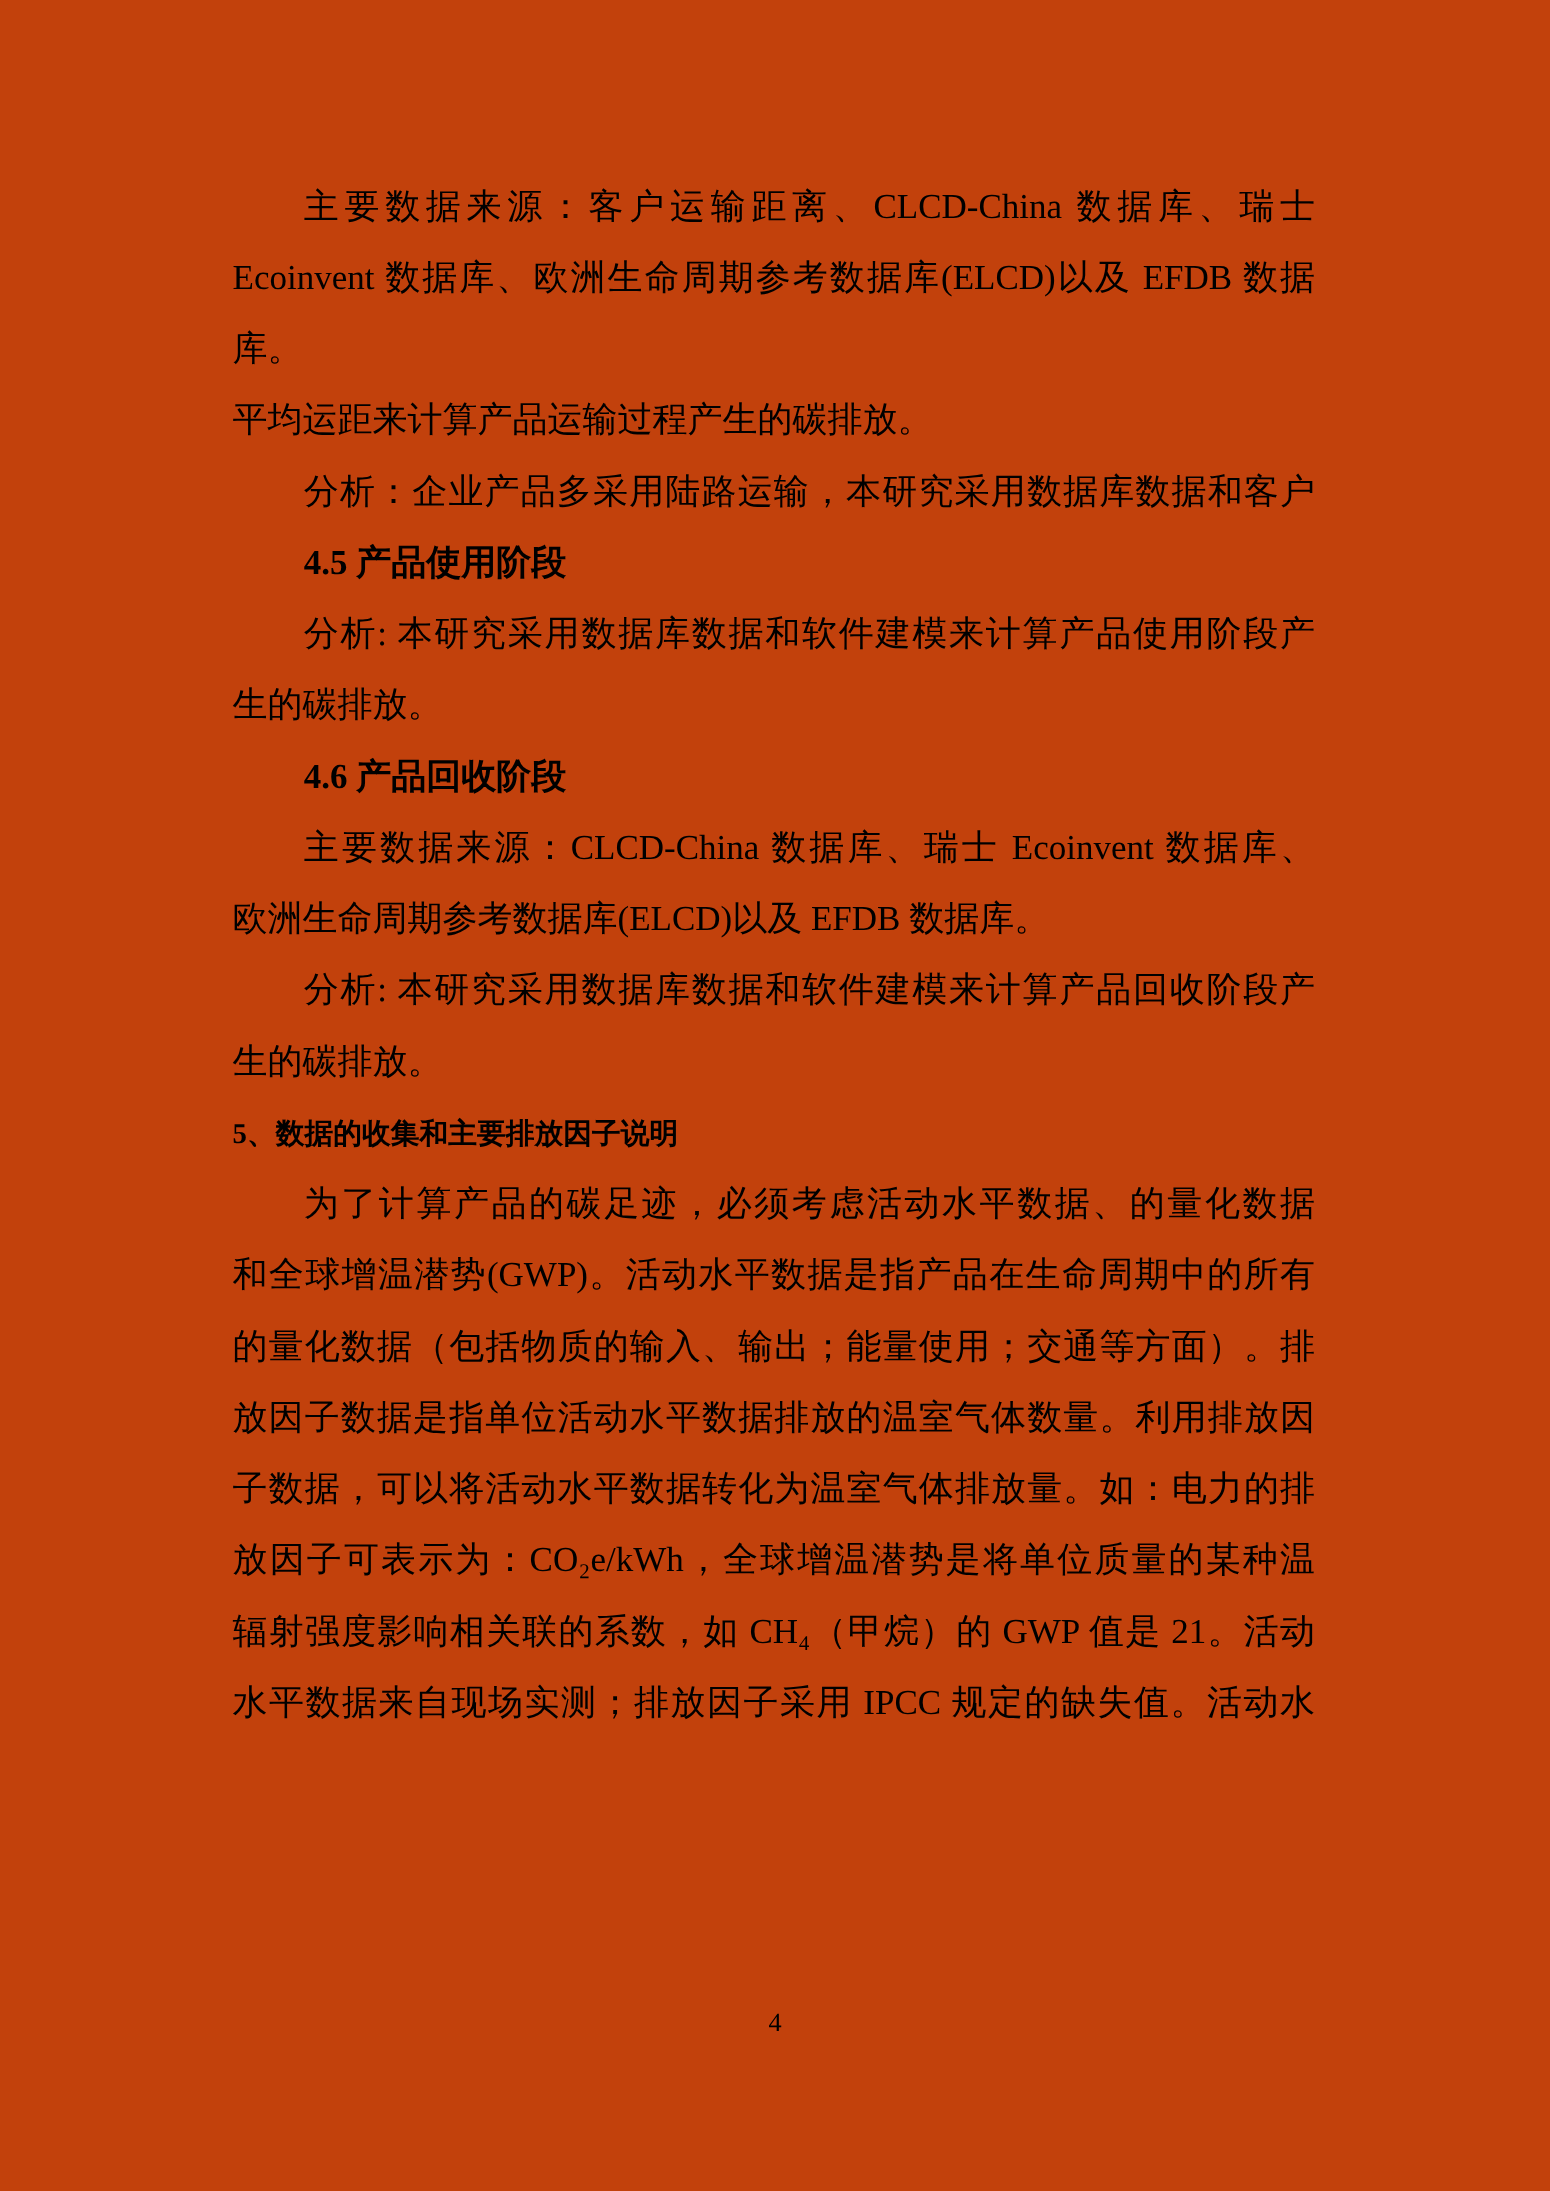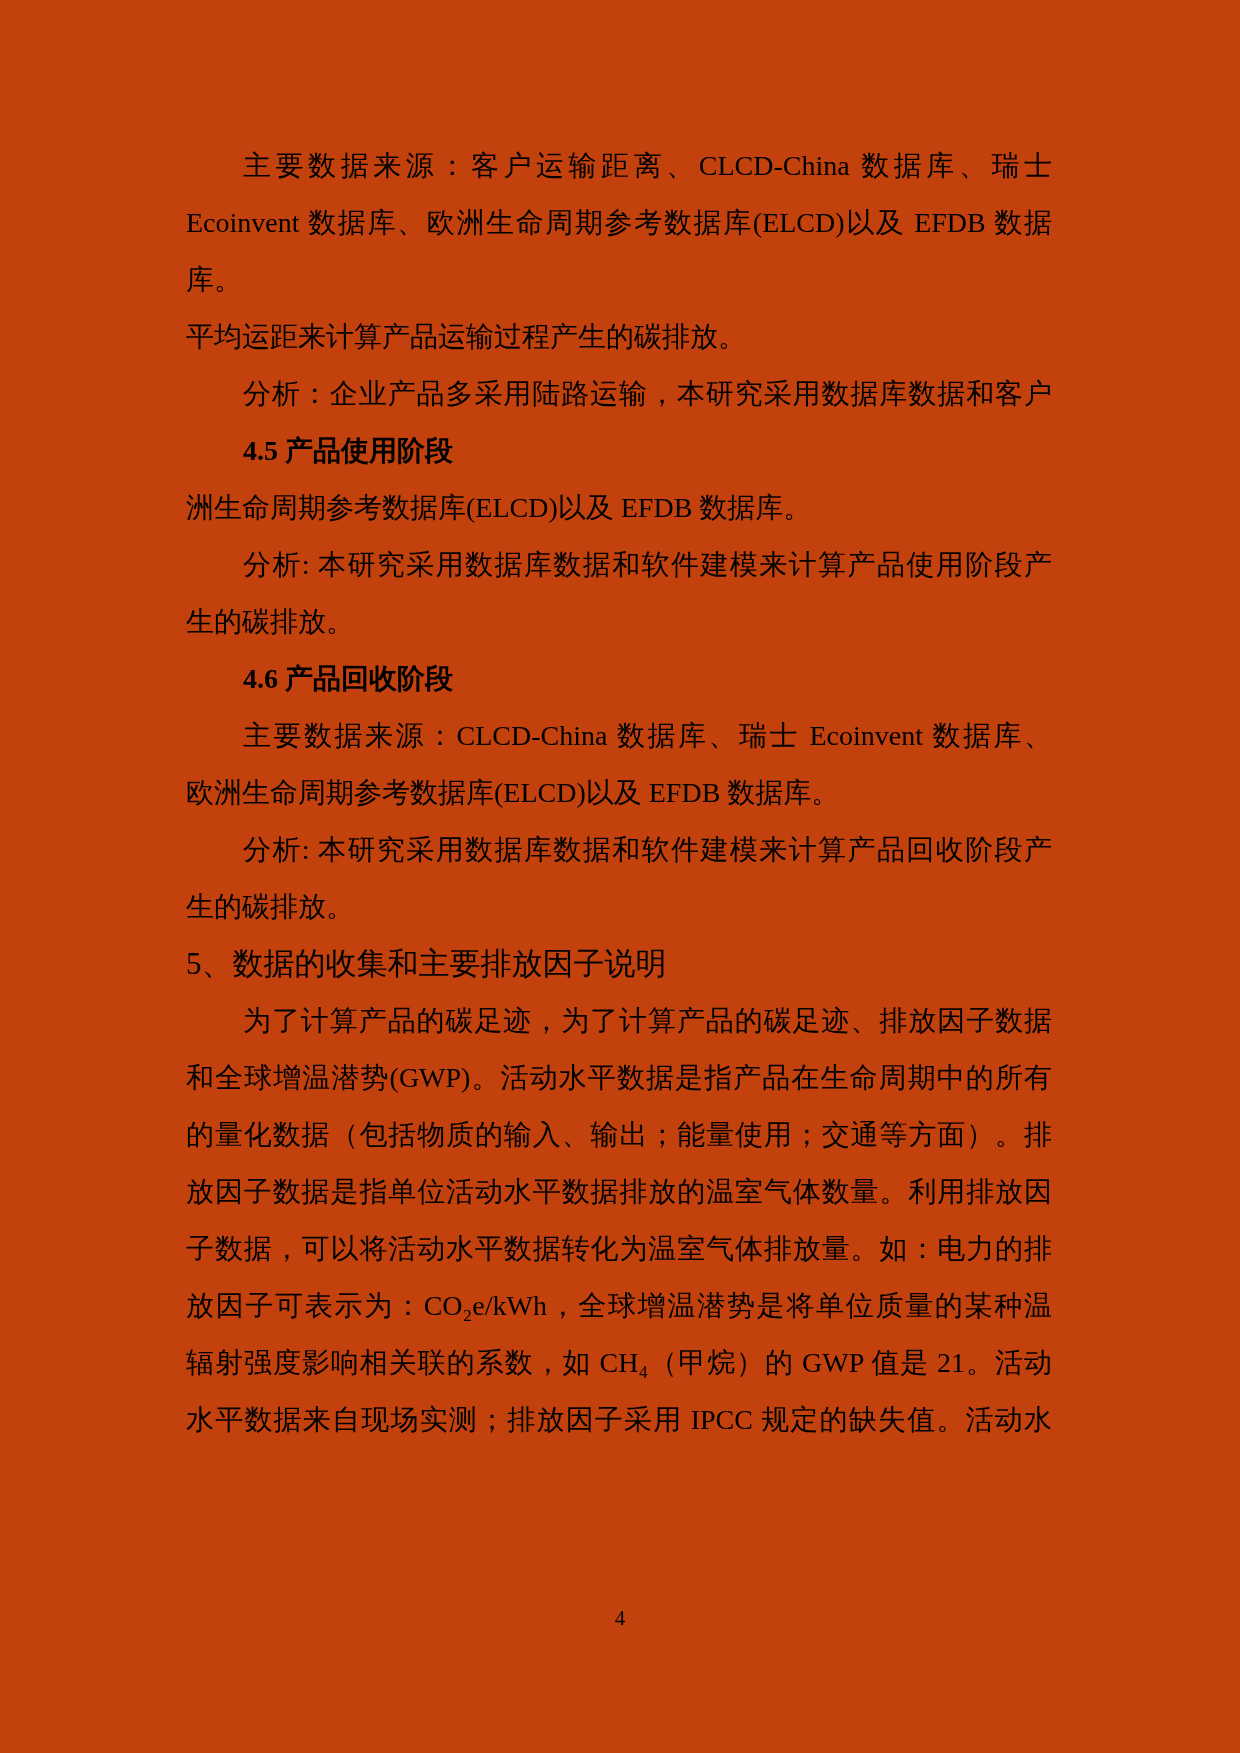--- a/index.html
+++ b/index.html
@@ -26,21 +26,21 @@
     overflow: hidden;
     text-align: left;
     white-space: normal;
   }
   .line.justify {
     text-align: justify;
     text-align-last: justify;
   }
   .line.indent { text-indent: 57px; }
   .h2 .line { font-weight: bold; }
-  .h1 .line { font-weight: normal; font-size: 31px; }
+  .h1 .line { font-weight: bold; font-size: 23px; }
   .footer {
     position: absolute;
     top: 1603px;
     left: 0;
     width: 1240px;
     height: 30px;
     line-height: 30px;
     text-align: center;
     font-size: 21px;
     color: #000000;
@@ -57,42 +57,41 @@
         <div class="line">库。</div>
       </div>
       <div class="block p">
         <div class="line">平均运距来计算产品运输过程产生的碳排放。</div>
         <div class="line indent justify">分析：企业产品多采用陆路运输，本研究采用数据库数据和客户</div>
       </div>
       <div class="block h2">
         <div class="line indent">4.5 产品使用阶段</div>
       </div>
       <div class="block p">
-        <div class="line">洲生命周期参考数据库(ELCD)以及 EFDB 数据库。</div>
       </div>
       <div class="block p">
         <div class="line indent justify">分析: 本研究采用数据库数据和软件建模来计算产品使用阶段产</div>
         <div class="line">生的碳排放。</div>
       </div>
       <div class="block h2">
         <div class="line indent">4.6 产品回收阶段</div>
       </div>
       <div class="block p">
         <div class="line indent justify">主要数据来源：CLCD-China 数据库、瑞士 Ecoinvent 数据库、</div>
         <div class="line">欧洲生命周期参考数据库(ELCD)以及 EFDB 数据库。</div>
       </div>
       <div class="block p">
         <div class="line indent justify">分析: 本研究采用数据库数据和软件建模来计算产品回收阶段产</div>
         <div class="line">生的碳排放。</div>
       </div>
       <div class="block h1">
         <div class="line">5、数据的收集和主要排放因子说明</div>
       </div>
       <div class="block p">
-        <div class="line indent justify">为了计算产品的碳足迹，为了计算产品的碳足迹、排放因子数据</div>
+        <div class="line indent justify">为了计算产品的碳足迹，必须考虑活动水平数据、的量化数据</div>
         <div class="line justify">和全球增温潜势(GWP)。活动水平数据是指产品在生命周期中的所有</div>
         <div class="line justify">的量化数据（包括物质的输入、输出；能量使用；交通等方面）。排</div>
         <div class="line justify">放因子数据是指单位活动水平数据排放的温室气体数量。利用排放因</div>
         <div class="line justify">子数据，可以将活动水平数据转化为温室气体排放量。如：电力的排</div>
         <div class="line justify">放因子可表示为：CO₂e/kWh，全球增温潜势是将单位质量的某种温</div>
         <div class="line justify">辐射强度影响相关联的系数，如 CH₄（甲烷）的 GWP 值是 21。活动</div>
         <div class="line justify">水平数据来自现场实测；排放因子采用 IPCC 规定的缺失值。活动水</div>
       </div>
     </div>
   <div class="footer">4</div>

